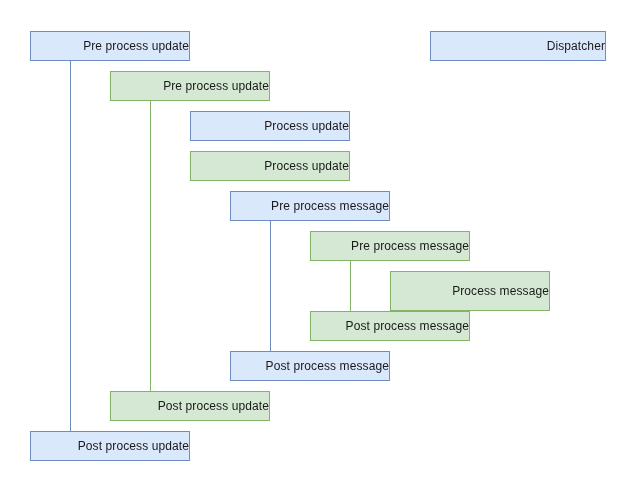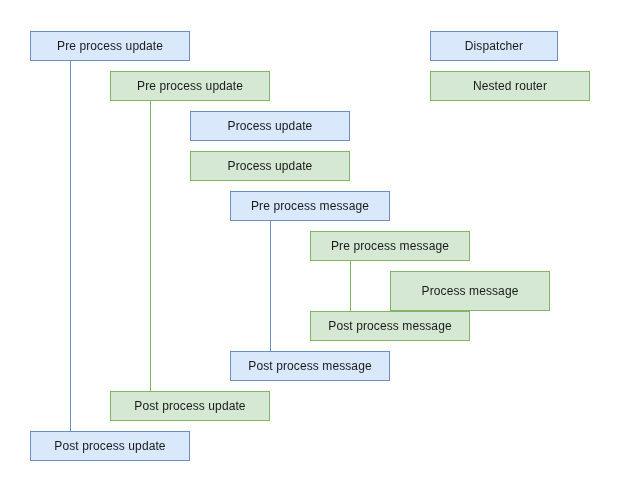--- a/index.html
+++ b/index.html
@@ -16,21 +16,21 @@
     width: 621px;
     height: 491px;
     background: #ffffff;
     overflow: hidden;
   }
   .node {
     position: absolute;
     box-sizing: border-box;
     display: flex;
     align-items: center;
-    justify-content: center;
+    justify-content: flex-end;
     font-size: 12px;
     line-height: 14px;
     color: #1a1a1a;
     text-align: center;
     border-width: 1px;
     border-style: solid;
     white-space: nowrap;
     letter-spacing: 0.1px;
   }
   .node.dispatcher {
@@ -90,19 +90,16 @@
     </div>
     <div class="node dispatcher" style="left: 230px; top: 351px; width: 160px; height: 30px;">
       <span>Post process message</span>
     </div>
     <div class="node router" style="left: 110px; top: 391px; width: 160px; height: 30px;">
       <span>Post process update</span>
     </div>
     <div class="node dispatcher" style="left: 30px; top: 431px; width: 160px; height: 30px;">
       <span>Post process update</span>
     </div>
-    <div class="node dispatcher" style="left: 430px; top: 31px; width: 128px; height: 30px;">
+    <div class="node dispatcher" style="left: 430px; top: 31px; width: 176px; height: 30px;">
       <span>Dispatcher</span>
-    </div>
-    <div class="node router" style="left: 430px; top: 71px; width: 160px; height: 30px;">
-      <span>Nested router</span>
     </div>
   </div>
 
 </body></html>

